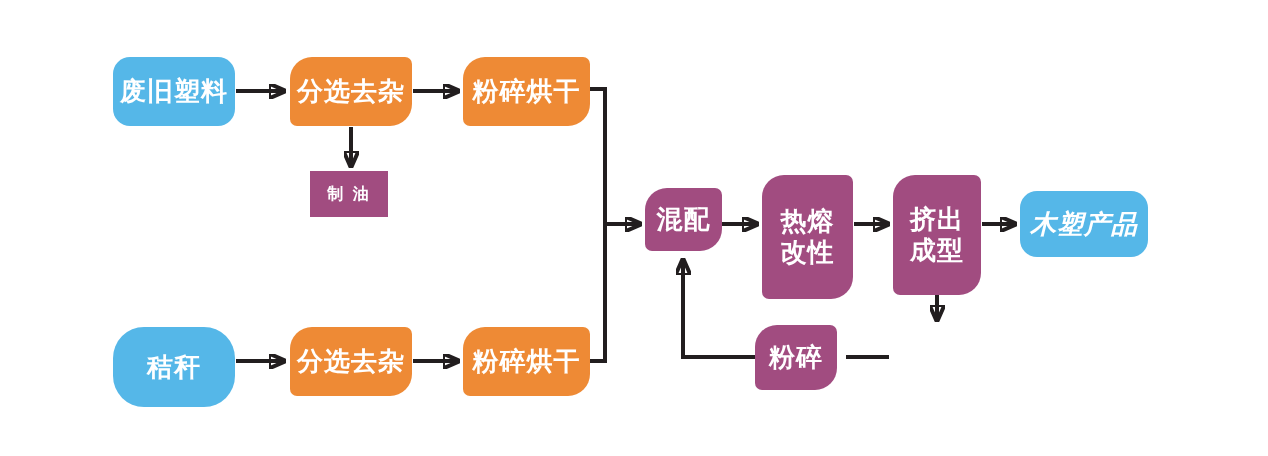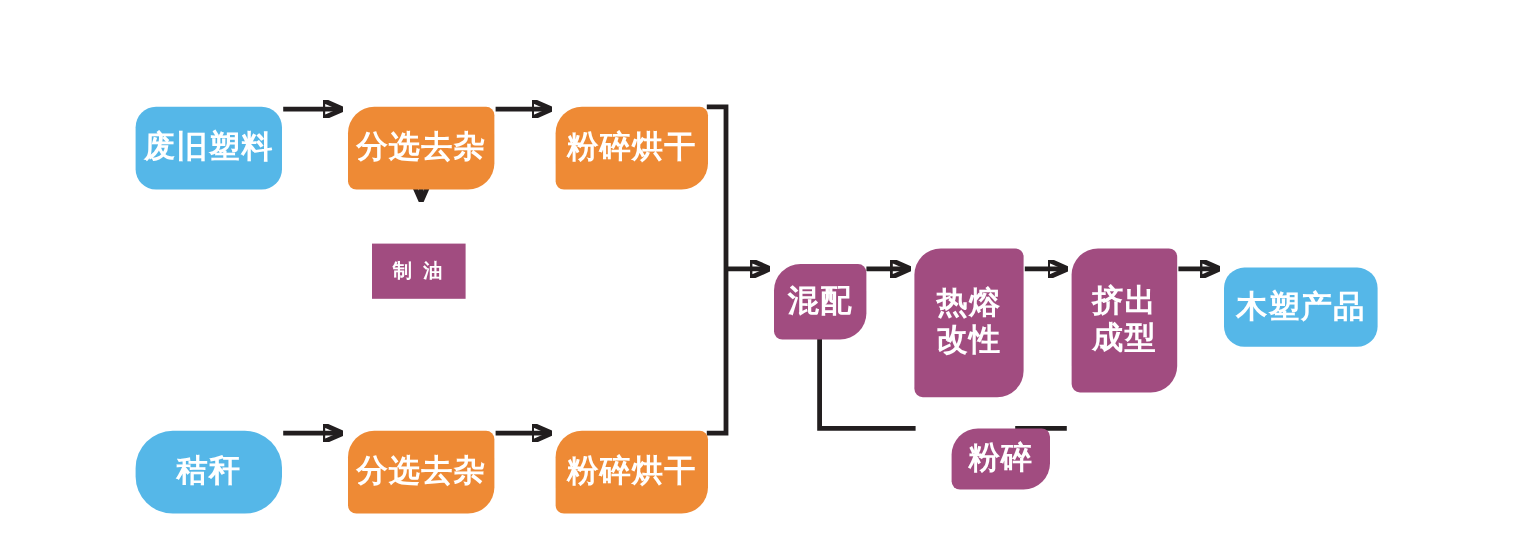--- a/index.html
+++ b/index.html
@@ -12,21 +12,21 @@
     background:var(--background); overflow:hidden;
     font-family:"DejaVu Sans", sans-serif;
   }
   .edges{position:absolute; left:0; top:0; z-index:0;}
   .edges path{stroke:var(--line); stroke-width:4; fill:none; stroke-linejoin:miter;}
   .node{
     position:absolute; z-index:1;
     display:flex; align-items:center; justify-content:center;
     color:var(--text); font-weight:bold; font-size:26px;
     text-align:center; white-space:pre-line; line-height:1.18;
-    box-sizing:border-box; letter-spacing:1px;margin-top:32px;
+    box-sizing:border-box; letter-spacing:1px;
   }
   .blue{background:var(--blue); border-radius:17px;}
   .orange{background:var(--orange); border-radius:22px 7px 22px 7px;}
   .purple{background:var(--purple); border-radius:22px 7px 22px 7px;}
   .rect{background:var(--purple); border-radius:0; font-size:16px; letter-spacing:2px;}
 </style>
 </head>
 <body>
 
 <div class="canvas">
@@ -58,32 +58,32 @@
   </svg>
 
   <div class="node blue" style="left:113px; top:57px;  width:122px; height:69px;">废旧塑料</div>
 
   <div class="node orange" style="left:290px; top:57px;  width:122px; height:69px;">分选去杂</div>
 
   <div class="node orange" style="left:463px; top:57px;  width:127px; height:69px;">粉碎烘干</div>
 
   <div class="node rect" style="left:310px; top:171px; width:78px;  height:46px;">制 油</div>
 
-  <div class="node blue" style="left:113px; top:327px; width:122px; height:69px;border-radius:31px;">秸秆</div>
+  <div class="node blue" style="left:113px; top:327px; width:122px; height:80px;border-radius:31px;">秸秆</div>
 
   <div class="node orange" style="left:290px; top:327px; width:122px; height:69px;">分选去杂</div>
 
   <div class="node orange" style="left:463px; top:327px; width:127px; height:69px;">粉碎烘干</div>
 
   <div class="node purple" style="left:645px; top:188px; width:77px;  height:63px;">混配</div>
 
   <div class="node purple" style="left:762px; top:175px; width:91px;  height:124px;">热熔
 改性</div>
 
   <div class="node purple" style="left:893px; top:175px; width:88px;  height:120px;">挤出
 成型</div>
 
-  <div class="node blue" style="left:1020px; top:191px; width:128px; height:66px;">木塑产品</div>
+  <div class="node blue" style="left:1020px; top:191px; width:128px; height:66px;font-style:italic;">木塑产品</div>
 
-  <div class="node purple" style="left:793px; top:325px; width:82px;  height:51px;">粉碎</div>
+  <div class="node purple" style="left:755px; top:325px; width:82px;  height:65px;">粉碎</div>
 
 
 </div>
 
 </body></html>

